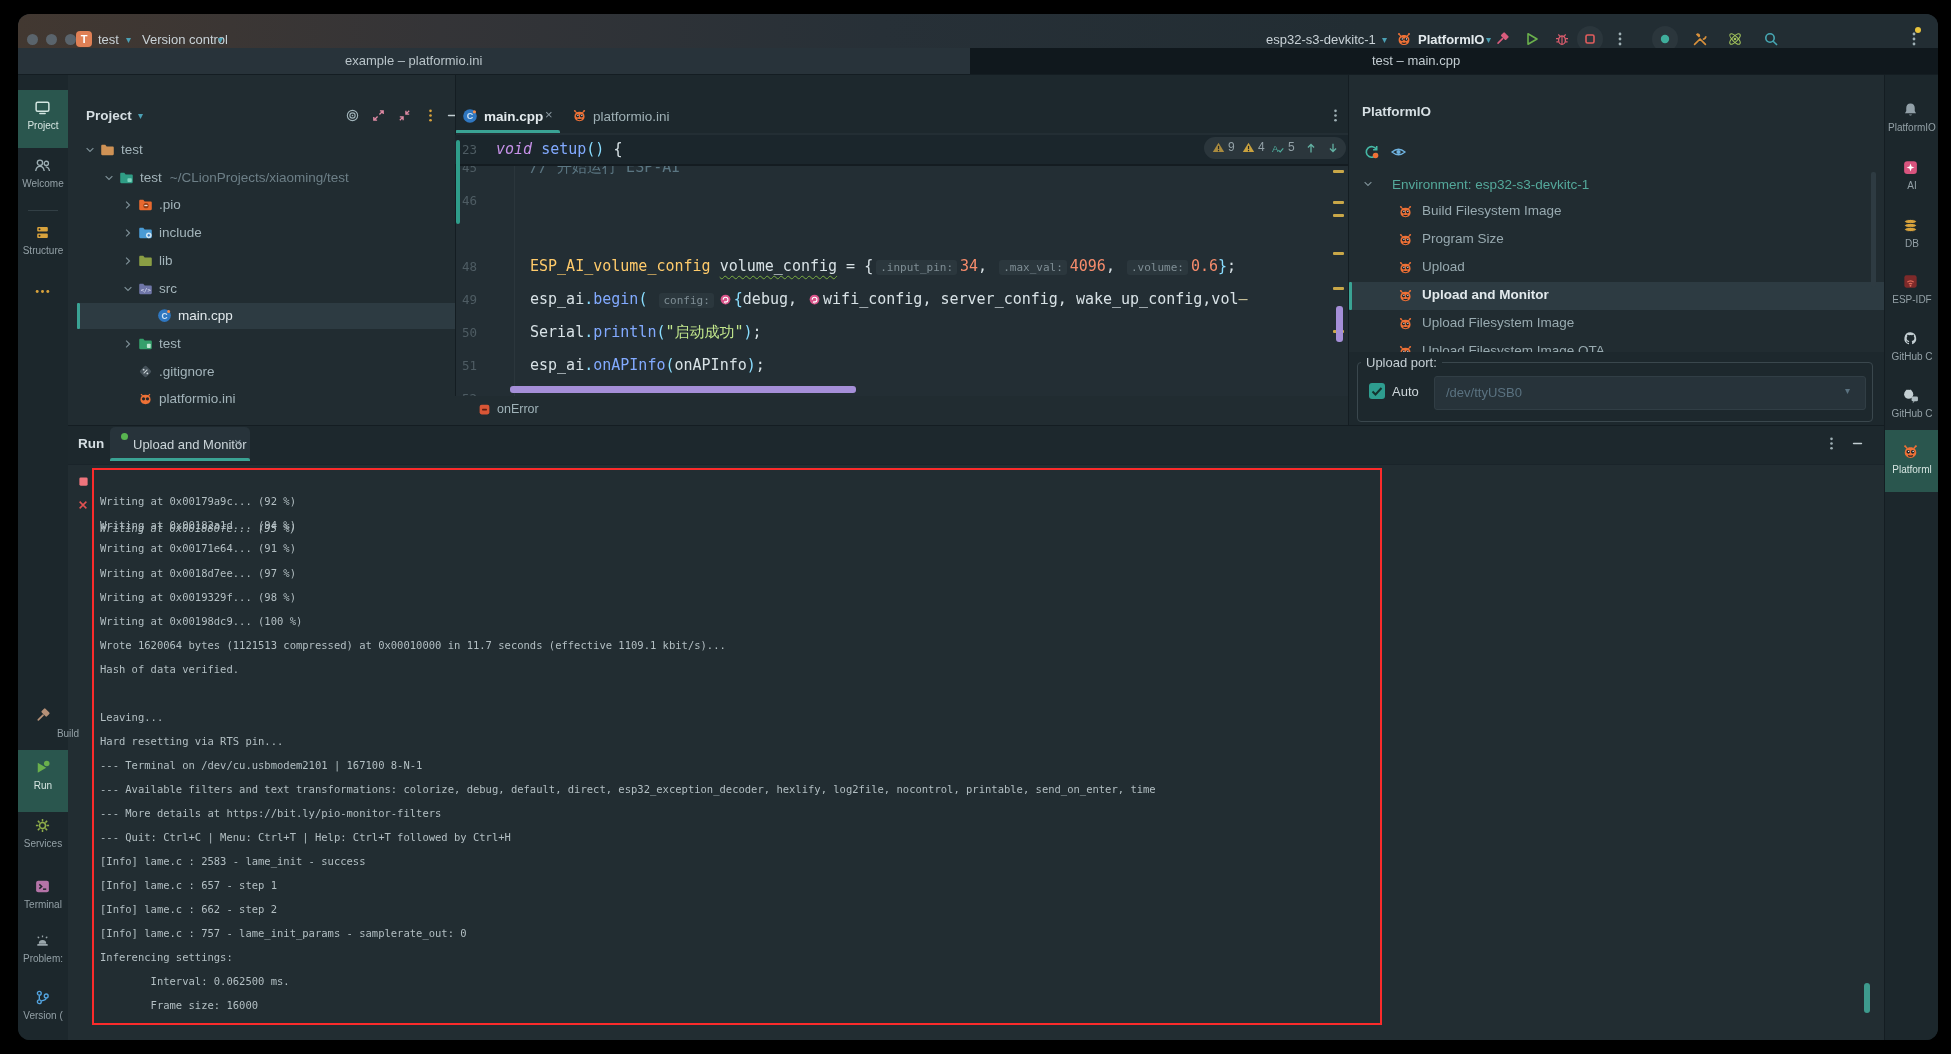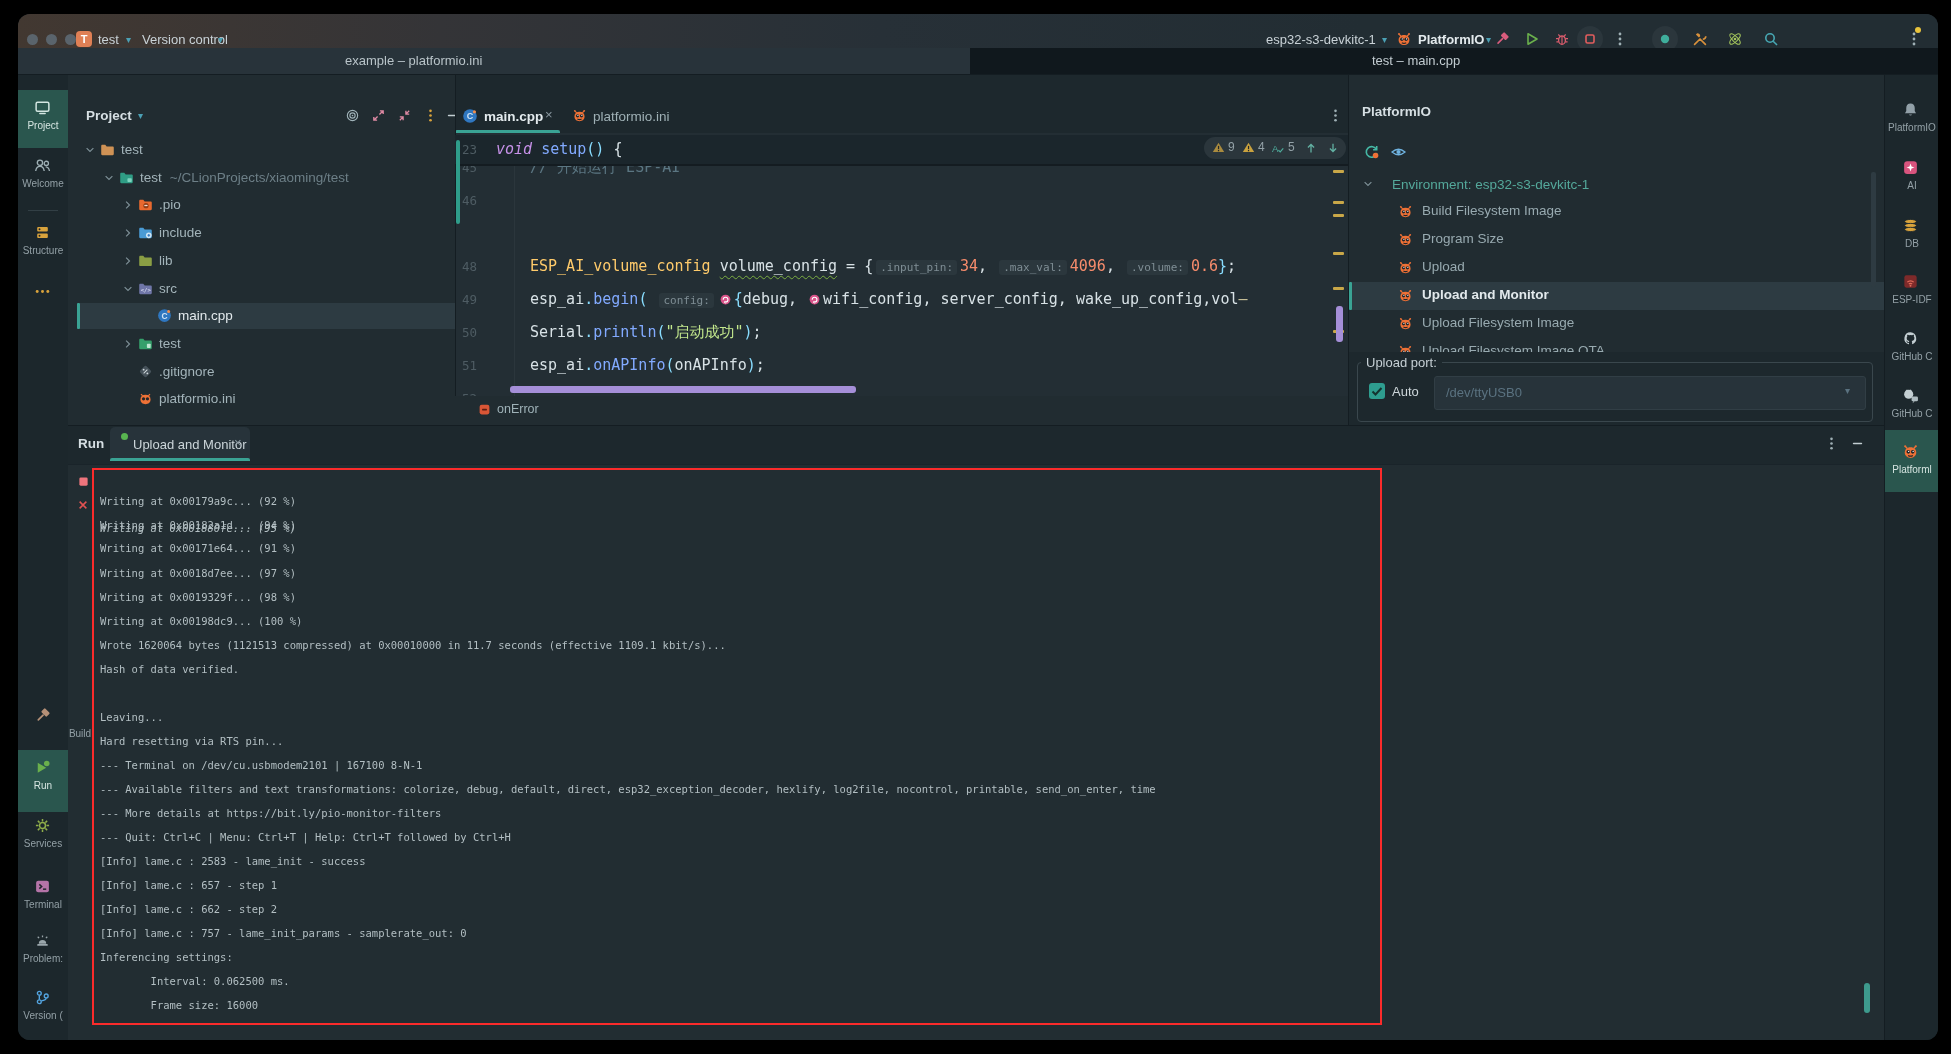--- a/index.html
+++ b/index.html
@@ -216,21 +216,21 @@
           </svg>
         </span>
         <span class="a ic" style="left: 34px; top: 707px; width: 17px; height: 17px; color: rgb(159, 176, 181); z-index: 2;">
           <svg viewBox="0 0 16 16">
             <g transform="rotate(45 8 8)">
               <rect x="4.5" y="1.5" width="7" height="5" rx="1" fill="#b59077"></rect>
               <rect x="7.3" y="6.5" width="1.6" height="8" rx=".8" fill="#b59077"></rect>
             </g>
           </svg>
         </span>
-        <div class="a strip-label" style="left: 26px; top: 728px; z-index: 2; padding-left: 29px;">Build</div>
+        <div class="a strip-label" style="left: 14px; top: 728px; z-index: 2; padding-left: 29px;">Build</div>
         <div class="a strip-sel" style="left: 18px; top: 750px; width: 50px; height: 62px;"></div>
         <span class="a ic" style="left: 34px; top: 759px; width: 17px; height: 17px; color: rgb(211, 230, 225); z-index: 2;">
           <svg viewBox="0 0 16 16">
             <path d="M3.5 3.5 11.5 8.2 3.5 12.9z" fill="#6ab04c"></path>
             <circle cx="12" cy="4.2" r="2.6" fill="#6ab04c"></circle>
           </svg>
         </span>
         <div class="a strip-label" style="left: 18px; top: 780px; z-index: 2; color: rgb(214, 229, 225);">Run</div>
         <span class="a ic" style="left: 34px; top: 817px; width: 17px; height: 17px; color: rgb(159, 176, 181); z-index: 2;">
           <svg viewBox="0 0 16 16">

